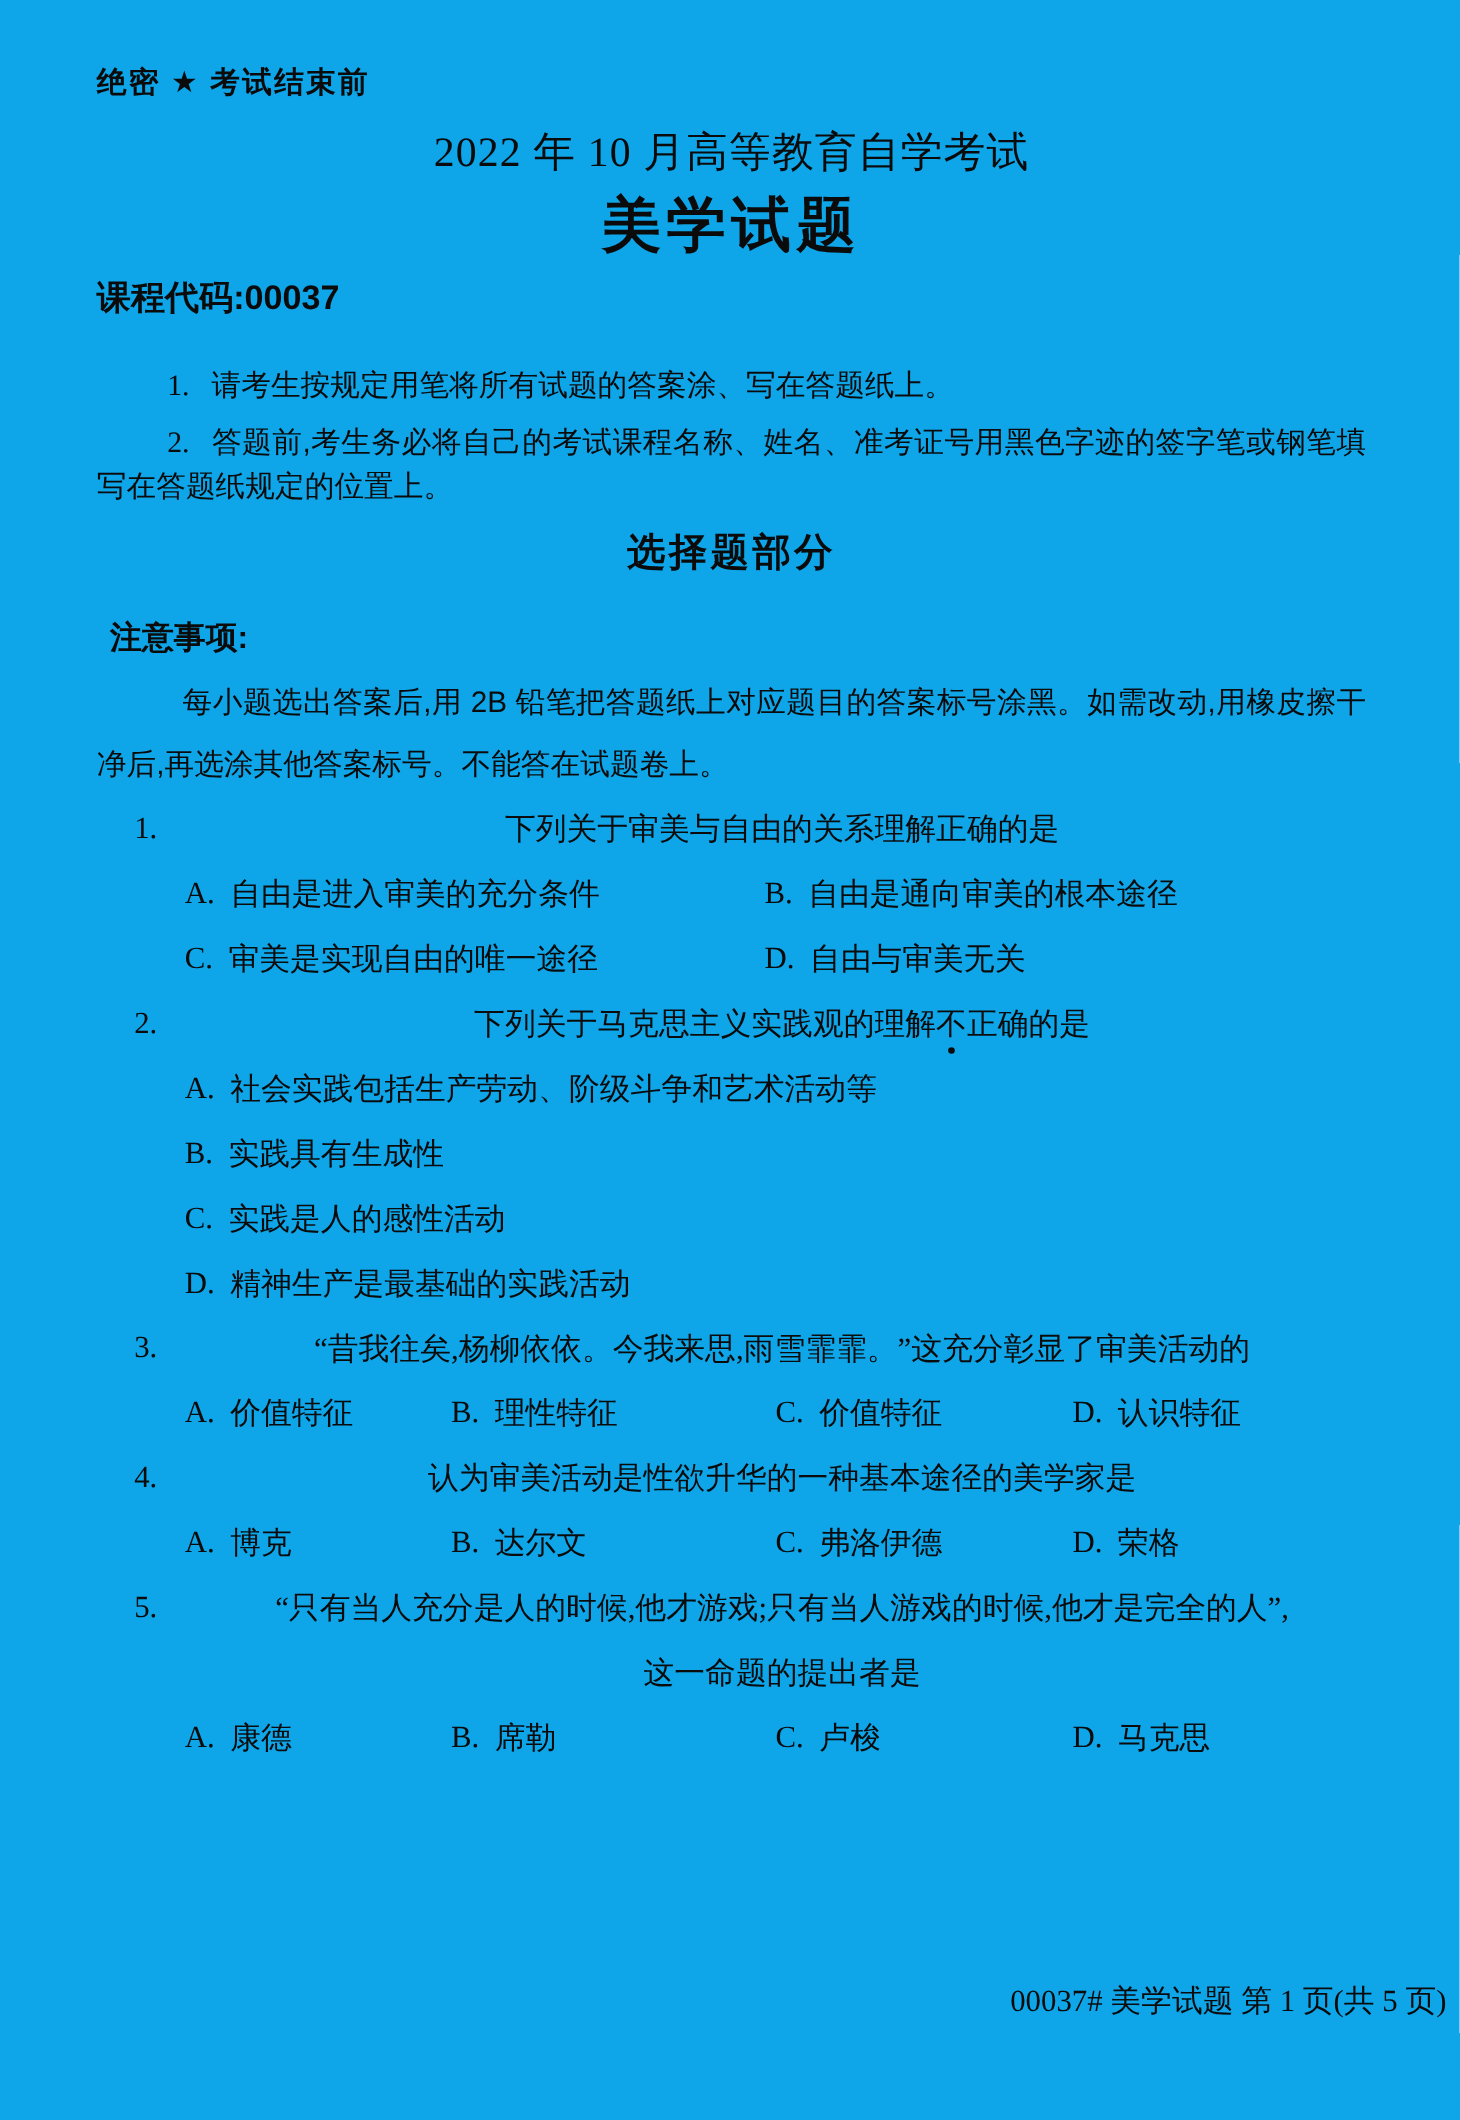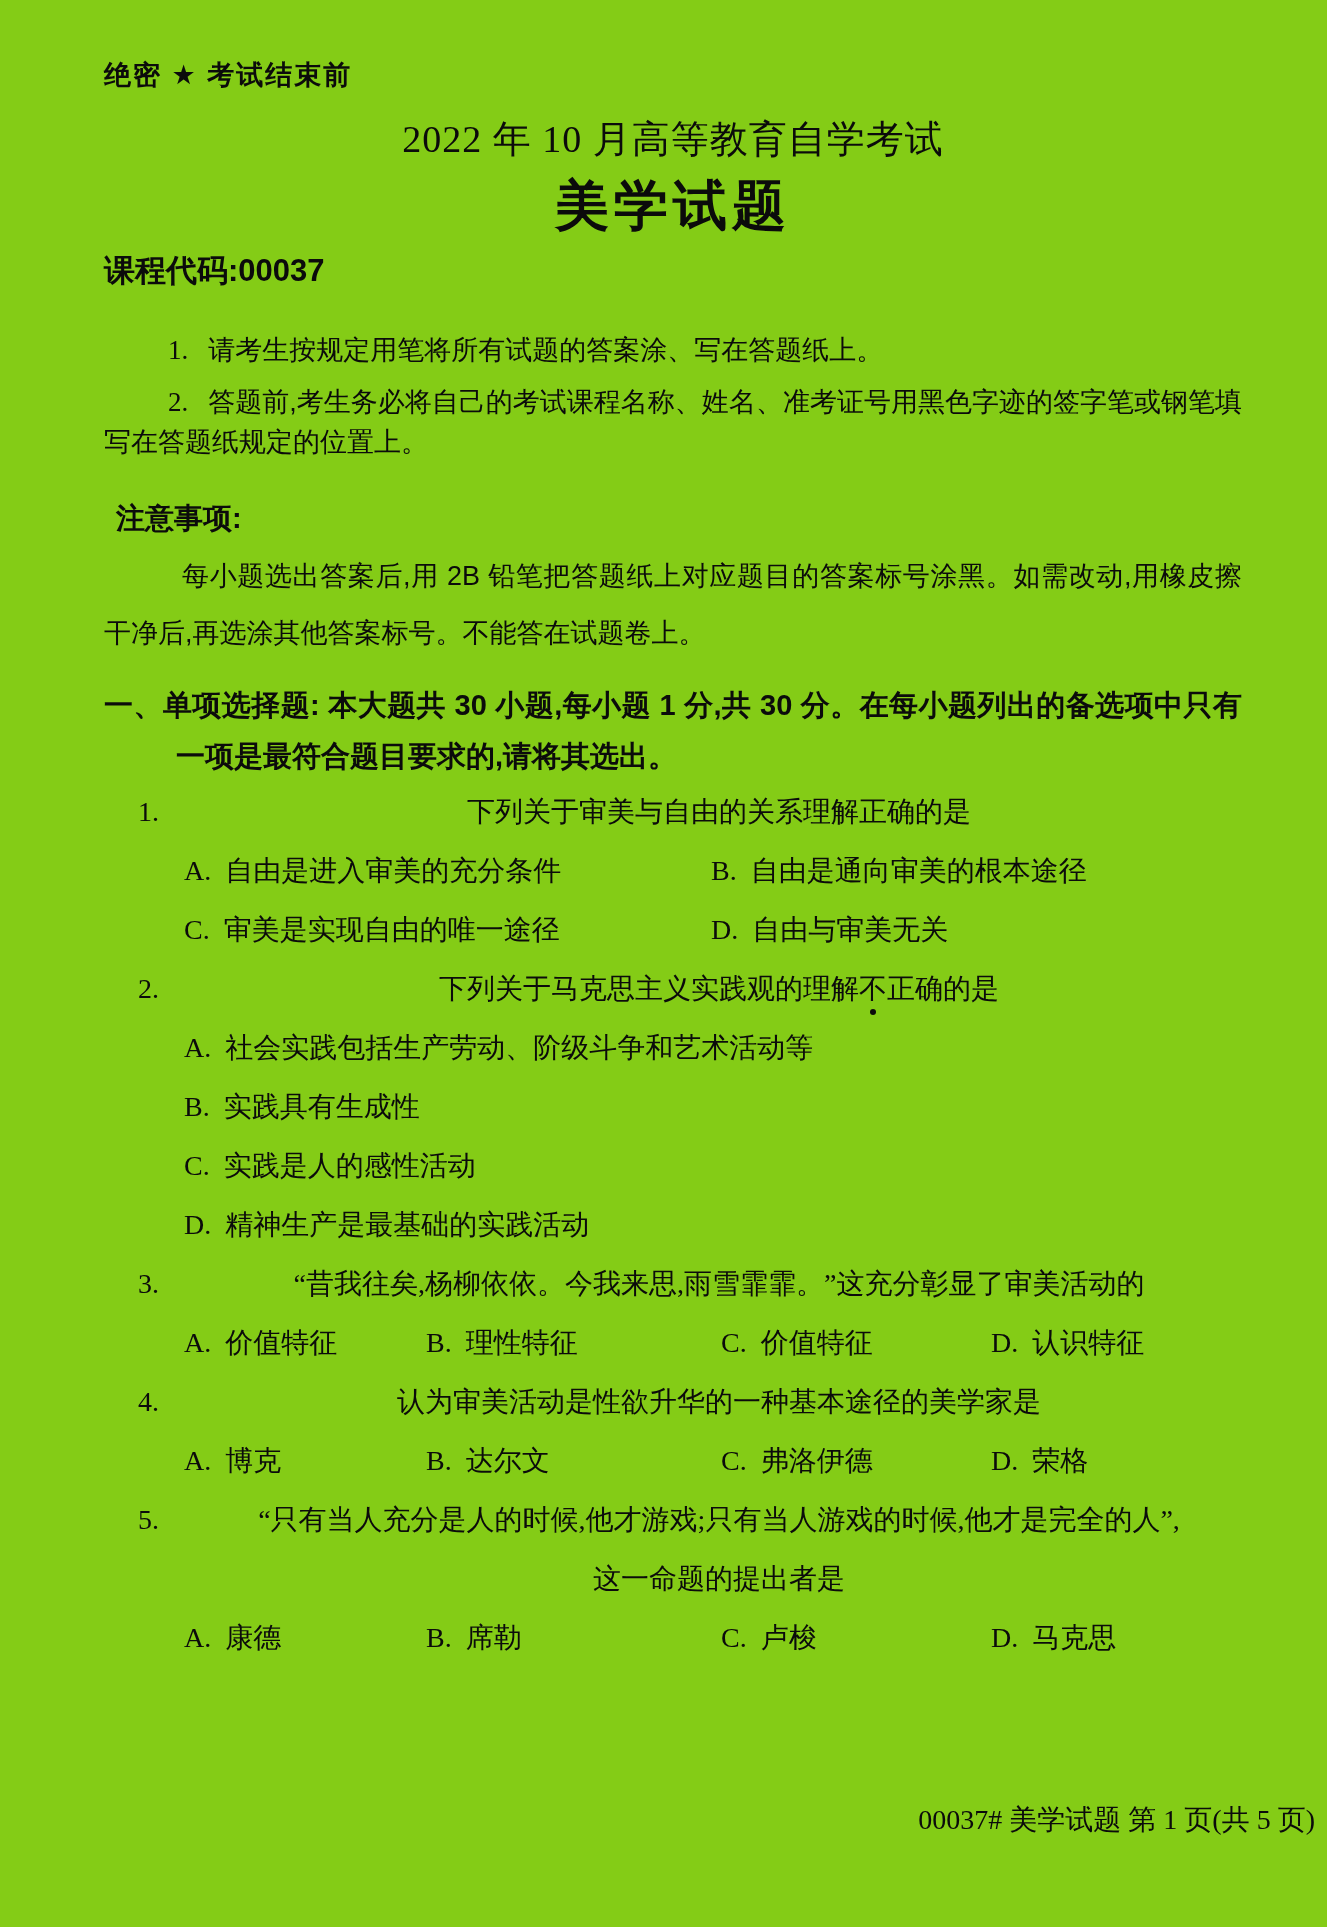--- a/index.html
+++ b/index.html
@@ -1,24 +1,23 @@
 <!DOCTYPE html>
 <html><head>
 <meta charset="utf-8">
 <style>
   * { margin:0; padding:0; box-sizing:border-box; }
   html,body { background:#ffffff; }
   .page {
     position:relative;
     width:1327px; height:1927px;
-    background:#84cc16;
+    background:#0ea5e9;
     color:#0b0b0b;
     overflow:hidden;
     font-family:"Liberation Serif","DejaVu Serif",serif;
-    padding-left:16px;
   }
   .content { padding:58px 85px 0 88px; }
 
   .classification {
     font-family:"Liberation Sans","DejaVu Sans",sans-serif;
     font-weight:bold; font-size:27px; line-height:34px;
     letter-spacing:2px;
   }
   .exam-title {
     margin-top:24px; text-align:center;
@@ -104,25 +103,25 @@
 
     <div class="classification">绝密 ★ 考试结束前</div>
 
     <div class="exam-title">2022 年 10 月高等教育自学考试</div>
     <div class="paper-title">美学试题</div>
     <div class="course-code">课程代码:00037</div>
 
     <p class="inst inst-1"><span class="inst-num">1.</span><span>请考生按规定用笔将所有试题的答案涂、写在答题纸上。</span></p>
     <p class="inst inst-2"><span class="inst-num">2.</span><span>答题前,考生务必将自己的考试课程名称、姓名、准考证号用黑色字迹的签字笔或钢笔填写在答题纸规定的位置上。</span></p>
 
+    <div class="section-title">选择题部分</div>
 
     <div class="notes-label">注意事项:</div>
     <p class="notes">每小题选出答案后,用 2B 铅笔把答题纸上对应题目的答案标号涂黑。如需改动,用橡皮擦干净后,再选涂其他答案标号。不能答在试题卷上。</p>
 
-    <div class="part-heading">一、单项选择题: 本大题共 30 小题,每小题 1 分,共 30 分。在每小题列出的备选项中只有一项是最符合题目要求的,请将其选出。</div>
 
     <div class="questions">
 
       <div>
         <div class="q-line">
           <span class="q-num">1.</span>
           <span class="q-stem">下列关于审美与自由的关系理解正确的是</span>
         </div>
         <div class="q-line opt-row">
           <span class="opt col-half">

